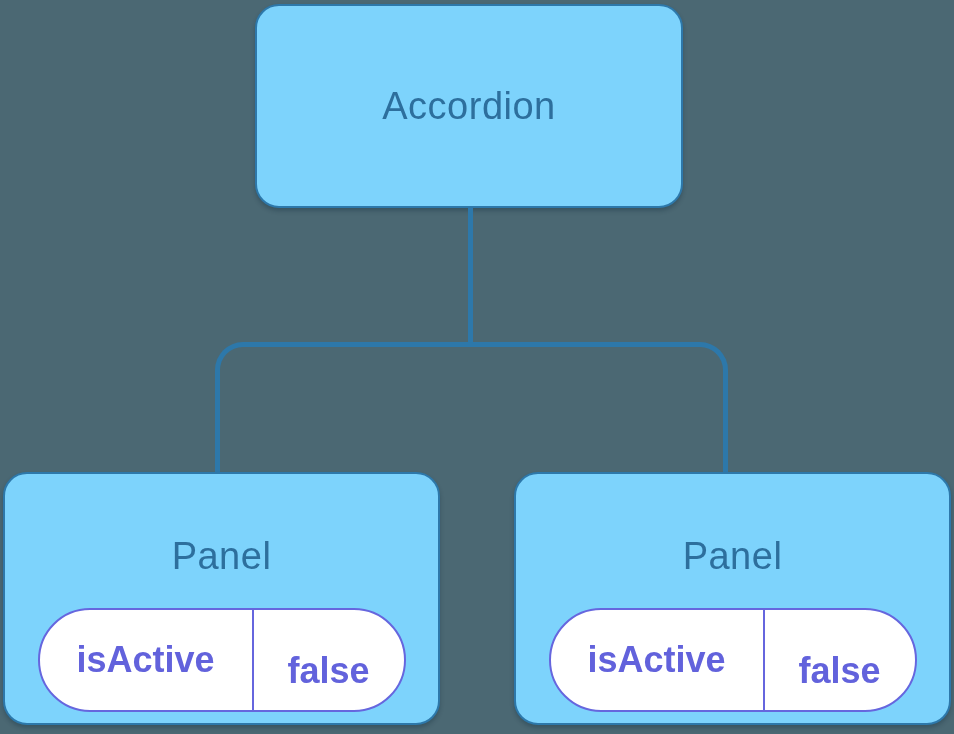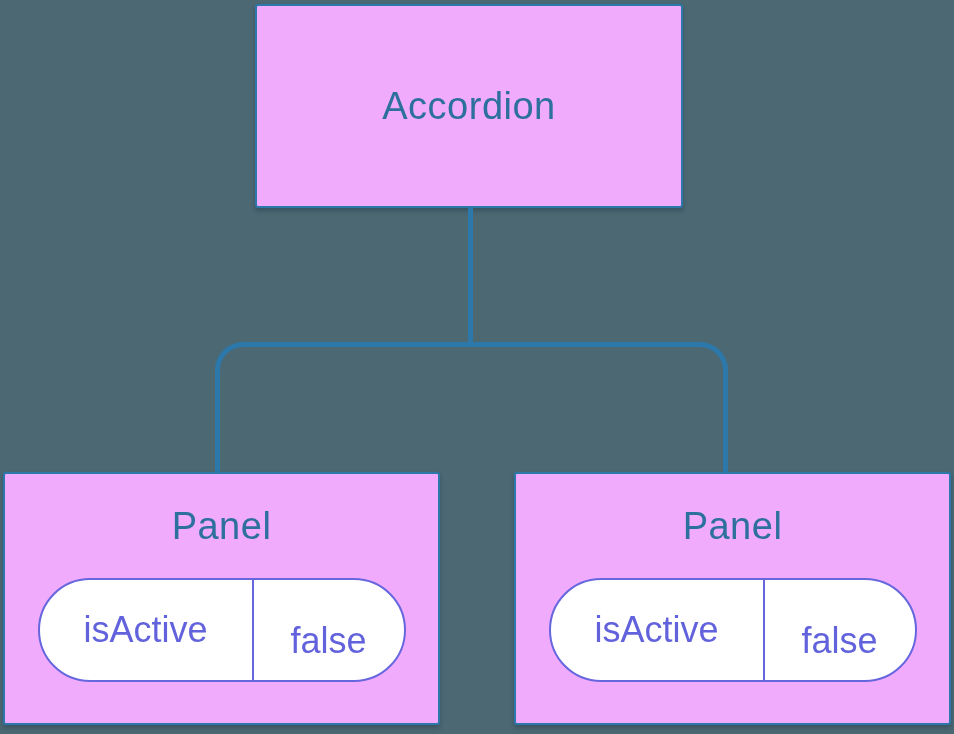--- a/index.html
+++ b/index.html
@@ -10,23 +10,23 @@
   }
   #canvas {
     position: relative;
     width: 954px;
     height: 734px;
     background: #4B6873;
     overflow: hidden;
   }
   .node-box {
     position: absolute;
-    background: #f0abfc;
+    background: #7dd3fc;
     border: 2px solid #2D78AA;
-    border-radius: 3px;
+    border-radius: 24px;
     box-shadow: 0 3px 4px rgba(15, 40, 55, 0.30);
     box-sizing: border-box;
   }
   .root-box {
     left: 255px;
     top: 4px;
     width: 428px;
     height: 204px;
     display: flex;
     align-items: center;
@@ -55,21 +55,21 @@
     border-top: 5px solid #2D78AA;
     border-left: 5px solid #2D78AA;
     border-right: 5px solid #2D78AA;
     border-radius: 28px 28px 0 0;
     box-sizing: border-box;
   }
   .panel-box {
     top: 472px;
     width: 437px;
     height: 253px;
-    padding-top: 24px;
+    padding-top: 54px;
     display: flex;
     flex-direction: column;
     align-items: center;
   }
   .panel-left  { left: 3px; }
   .panel-right { left: 514px; }
   .panel-label {
     line-height: 56px;
     height: 56px;
     text-align: center;
@@ -85,21 +85,21 @@
     align-items: stretch;
     overflow: hidden;
     background: #ffffff;
   }
   .state-cell {
     display: flex;
     align-items: center;
     justify-content: center;
     color: #6262DC;
     font-size: 36px;
-    font-weight: 400;
+    font-weight: 700;
   }
   .state-key-cell {
     width: 212px;
     border-right: 2px solid #6666DE;
   }
   .state-value-cell {
     flex: 1;
     margin-top: 22px;
   }
 </style>

